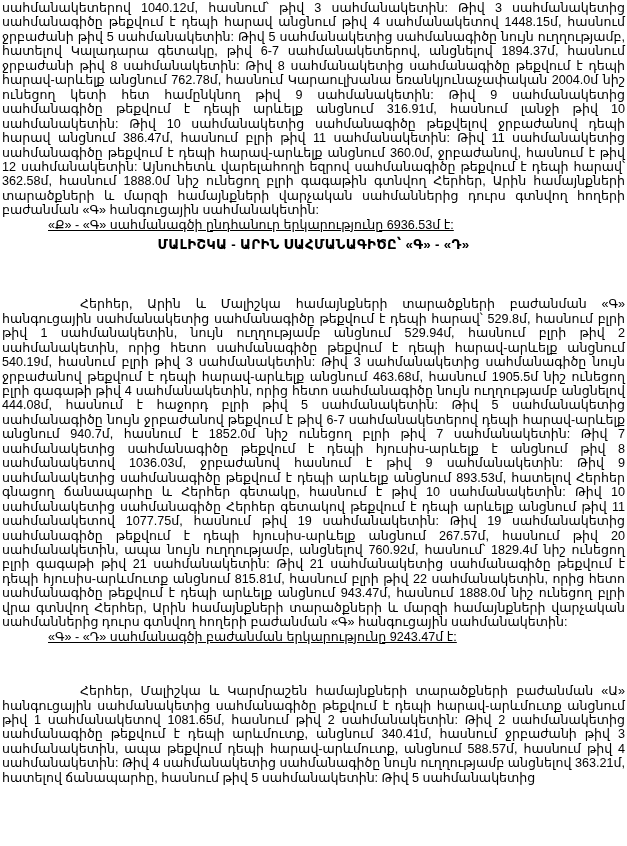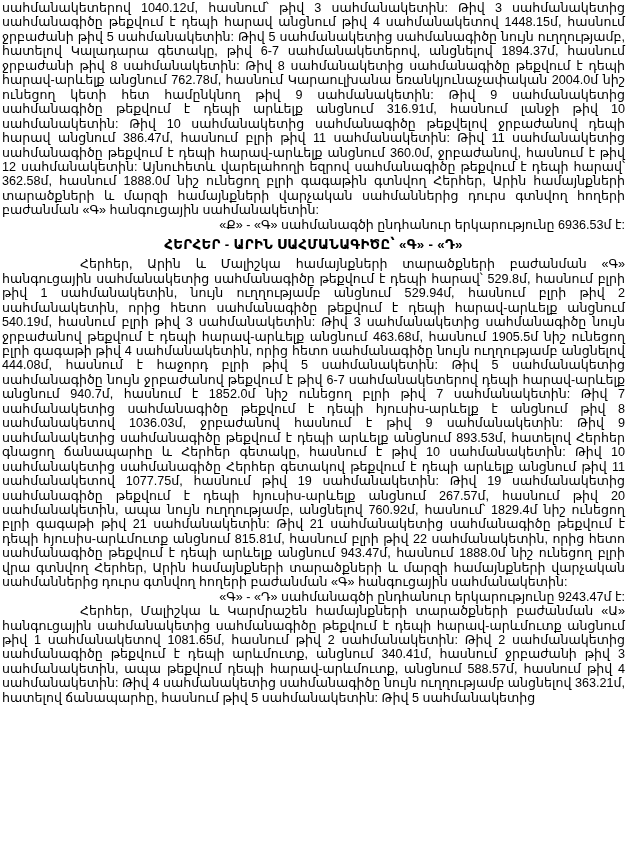--- a/index.html
+++ b/index.html
@@ -25,40 +25,42 @@
     .para {
       margin: 0;
       font-size: 12.6px;
       line-height: 14.45px;
       text-align: justify;
       letter-spacing: 0;
       word-spacing: 0px;
     }
     .para.indent {
       text-indent: 78px;
+      margin-top: 40px;
     }
     .para.total {
       text-indent: 46px;
-      text-align: right;
+      text-align: left;
+      text-decoration: underline;
     }
     .heading {
       margin: 0;
       font-size: 13.4px;
       line-height: 18px;
       text-align: center;
       letter-spacing: 0.3px;
       padding: 4px 0 3px 0;
     }
     .heading.h2 {
       padding: 5px 0 14px 0;
     }
   </style>
 </head>
 <body>
 
 <div class="page">
   <p class="para">սահմանակետերով 1040.12մ, հասնում՝ թիվ 3 սահմանակետին: Թիվ 3 սահմանակետից սահմանագիծը թեքվում է դեպի հարավ անցնում թիվ 4 սահմանակետով 1448.15մ, հասնում ջրբաժանի թիվ 5 սահմանակետին: Թիվ 5 սահմանակետից սահմանագիծը նույն ուղղությամբ, հատելով Կալադարա գետակը, թիվ 6-7 սահմանակետերով, անցնելով 1894.37մ, հասնում ջրբաժանի թիվ 8 սահմանակետին: Թիվ 8 սահմանակետից սահմանագիծը թեքվում է դեպի հարավ-արևելք անցնում 762.78մ, հասնում Կարաուլխանա եռանկյունաչափական 2004.0մ նիշ ունեցող կետի հետ համընկնող թիվ 9 սահմանակետին: Թիվ 9 սահմանակետից սահմանագիծը թեքվում է դեպի արևելք անցնում 316.91մ, հասնում լանջի թիվ 10 սահմանակետին: Թիվ 10 սահմանակետից սահմանագիծը թեքվելով ջրբաժանով դեպի հարավ անցնում 386.47մ, հասնում բլրի թիվ 11 սահմանակետին: Թիվ 11 սահմանակետից սահմանագիծը թեքվում է դեպի հարավ-արևելք անցնում 360.0մ, ջրբաժանով, հասնում է թիվ 12 սահմանակետին: Այնուհետև վարելահողի եզրով սահմանագիծը թեքվում է դեպի հարավ՝ 362.58մ, հասնում 1888.0մ նիշ ունեցող բլրի գագաթին գտնվող Հերհեր, Արին համայնքների տարածքների և մարզի համայնքների վարչական սահմաններից դուրս գտնվող հողերի բաժանման «Գ» հանգուցային սահմանակետին:</p>
   <p class="para total">«Ք» - «Գ» սահմանագծի ընդհանուր երկարությունը 6936.53մ է:</p>
-  <h2 class="heading">ՀԵՐՀԵՐ - ԱՐԻՆ ՍԱՀՄԱՆԱԳԻԾԸ՝ «Գ» - «Դ»</h2>
+  <h2 class="heading">ՄԱԼԻՇԿԱ - ԱՐԻՆ ՍԱՀՄԱՆԱԳԻԾԸ՝ «Գ» - «Դ»</h2>
   <p class="para indent">Հերհեր, Արին և Մալիշկա համայնքների տարածքների բաժանման «Գ» հանգուցային սահմանակետից սահմանագիծը թեքվում է դեպի հարավ՝ 529.8մ, հասնում բլրի թիվ 1 սահմանակետին, նույն ուղղությամբ անցնում 529.94մ, հասնում բլրի թիվ 2 սահմանակետին, որից հետո սահմանագիծը թեքվում է դեպի հարավ-արևելք անցնում 540.19մ, հասնում բլրի թիվ 3 սահմանակետին: Թիվ 3 սահմանակետից սահմանագիծը նույն ջրբաժանով թեքվում է դեպի հարավ-արևելք անցնում 463.68մ, հասնում 1905.5մ նիշ ունեցող բլրի գագաթի թիվ 4 սահմանակետին, որից հետո սահմանագիծը նույն ուղղությամբ անցնելով 444.08մ, հասնում է հաջորդ բլրի թիվ 5 սահմանակետին: Թիվ 5 սահմանակետից սահմանագիծը նույն ջրբաժանով թեքվում է թիվ 6-7 սահմանակետերով դեպի հարավ-արևելք անցնում 940.7մ, հասնում է 1852.0մ նիշ ունեցող բլրի թիվ 7 սահմանակետին: Թիվ 7 սահմանակետից սահմանագիծը թեքվում է դեպի հյուսիս-արևելք է անցնում թիվ 8 սահմանակետով 1036.03մ, ջրբաժանով հասնում է թիվ 9 սահմանակետին: Թիվ 9 սահմանակետից սահմանագիծը թեքվում է դեպի արևելք անցնում 893.53մ, հատելով Հերհեր գնացող ճանապարհը և Հերհեր գետակը, հասնում է թիվ 10 սահմանակետին: Թիվ 10 սահմանակետից սահմանագիծը Հերհեր գետակով թեքվում է դեպի արևելք անցնում թիվ 11 սահմանակետով 1077.75մ, հասնում թիվ 19 սահմանակետին: Թիվ 19 սահմանակետից սահմանագիծը թեքվում է դեպի հյուսիս-արևելք անցնում 267.57մ, հասնում թիվ 20 սահմանակետին, ապա նույն ուղղությամբ, անցնելով 760.92մ, հասնում՝ 1829.4մ նիշ ունեցող բլրի գագաթի թիվ 21 սահմանակետին: Թիվ 21 սահմանակետից սահմանագիծը թեքվում է դեպի հյուսիս-արևմուտք անցնում 815.81մ, հասնում բլրի թիվ 22 սահմանակետին, որից հետո սահմանագիծը թեքվում է դեպի արևելք անցնում 943.47մ, հասնում 1888.0մ նիշ ունեցող բլրի վրա գտնվող Հերհեր, Արին համայնքների տարածքների և մարզի համայնքների վարչական սահմաններից դուրս գտնվող հողերի բաժանման «Գ» հանգուցային սահմանակետին:</p>
-  <p class="para total">«Գ» - «Դ» սահմանագծի ընդհանուր երկարությունը 9243.47մ է:</p>
+  <p class="para total">«Գ» - «Դ» սահմանագծի բաժանման երկարությունը 9243.47մ է:</p>
   <p class="para indent">Հերհեր, Մալիշկա և Կարմրաշեն համայնքների տարածքների բաժանման «Ա» հանգուցային սահմանակետից սահմանագիծը թեքվում է դեպի հարավ-արևմուտք անցնում թիվ 1 սահմանակետով 1081.65մ, հասնում թիվ 2 սահմանակետին: Թիվ 2 սահմանակետից սահմանագիծը թեքվում է դեպի արևմուտք, անցնում 340.41մ, հասնում ջրբաժանի թիվ 3 սահմանակետին, ապա թեքվում դեպի հարավ-արևմուտք, անցնում 588.57մ, հասնում թիվ 4 սահմանակետին: Թիվ 4 սահմանակետից սահմանագիծը նույն ուղղությամբ անցնելով 363.21մ, հատելով ճանապարհը, հասնում թիվ 5 սահմանակետին: Թիվ 5 սահմանակետից</p>
 </div>
 
 </body></html>

